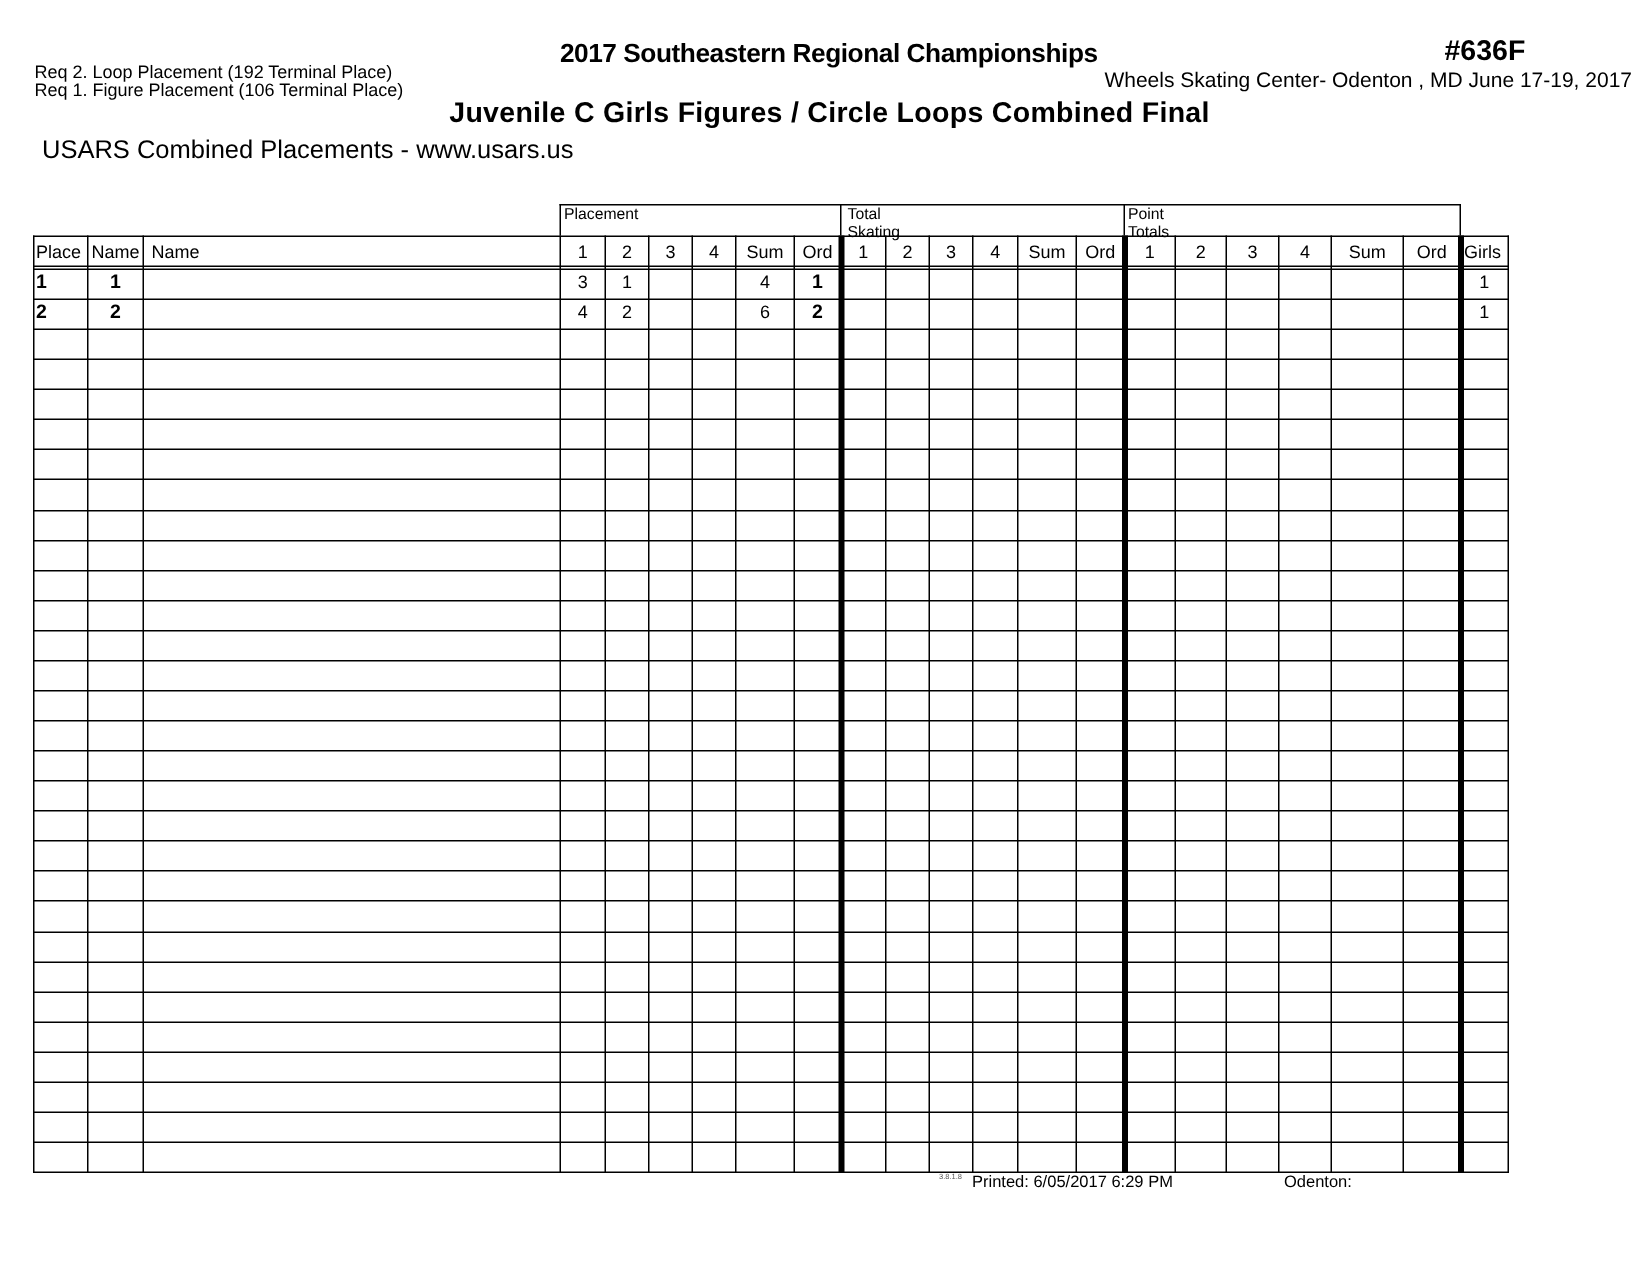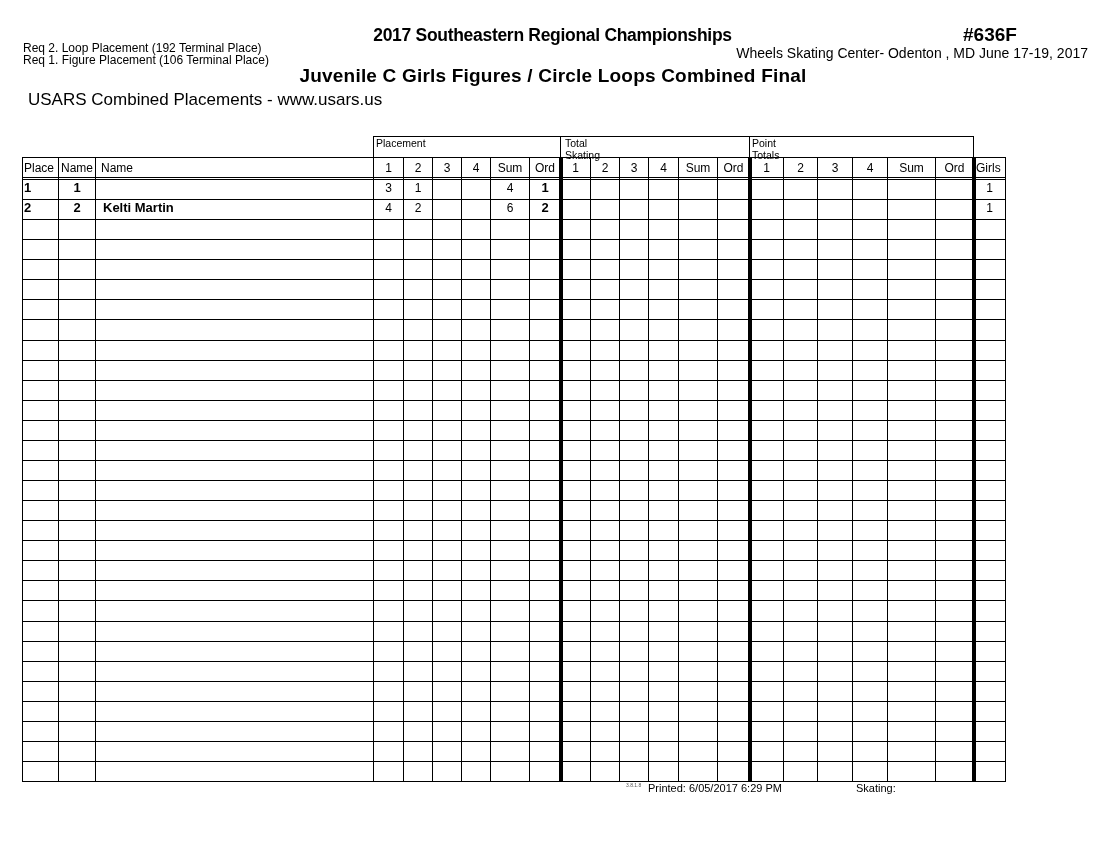--- a/index.html
+++ b/index.html
@@ -131,26 +131,25 @@
       <div class="cell c" style="left: 383px; top: 0px; width: 26px;">1</div>
       <div class="cell c" style="left: 412px; top: 0px; width: 26px;"></div>
       <div class="cell c" style="left: 441px; top: 0px; width: 26px;"></div>
       <div class="cell c" style="left: 470px; top: 0px; width: 36px;">4</div>
       <div class="cell bold c" style="left: 509px; top: 0px; width: 28px;">1</div>
       <div class="cell c" style="left: 953px; top: 0px; width: 29px;">1</div>
     </div>
     <div class="" style="position: absolute; left: 22px; top: 198px; width: 983px; height: 20px;">
       <div class="cell bold" style="left: 2px; top: 0px; width: 33px; text-align: left; padding-left: 0px;">2</div>
       <div class="cell bold c" style="left: 38px; top: 0px; width: 34px;">2</div>
-      <div class="cell bold" style="left: 75px; top: 0px; width: 275px; text-align: left; padding-left: 6px;">Kelti Martin</div>
       <div class="cell c" style="left: 353px; top: 0px; width: 27px;">4</div>
       <div class="cell c" style="left: 383px; top: 0px; width: 26px;">2</div>
       <div class="cell c" style="left: 412px; top: 0px; width: 26px;"></div>
       <div class="cell c" style="left: 441px; top: 0px; width: 26px;"></div>
       <div class="cell c" style="left: 470px; top: 0px; width: 36px;">6</div>
       <div class="cell bold c" style="left: 509px; top: 0px; width: 28px;">2</div>
       <div class="cell c" style="left: 953px; top: 0px; width: 29px;">1</div>
     </div>
   </div>
 
 <div class="abs ver" style="left:626px;">3.8.1.8</div>
 <div class="abs footer" style="left:648px;">Printed:  6/05/2017  6:29 PM</div>
-<div class="abs footer" style="left:856px;">Skating:</div>
+<div class="abs footer" style="left:856px;">Odenton:</div>
 
 </body></html>

